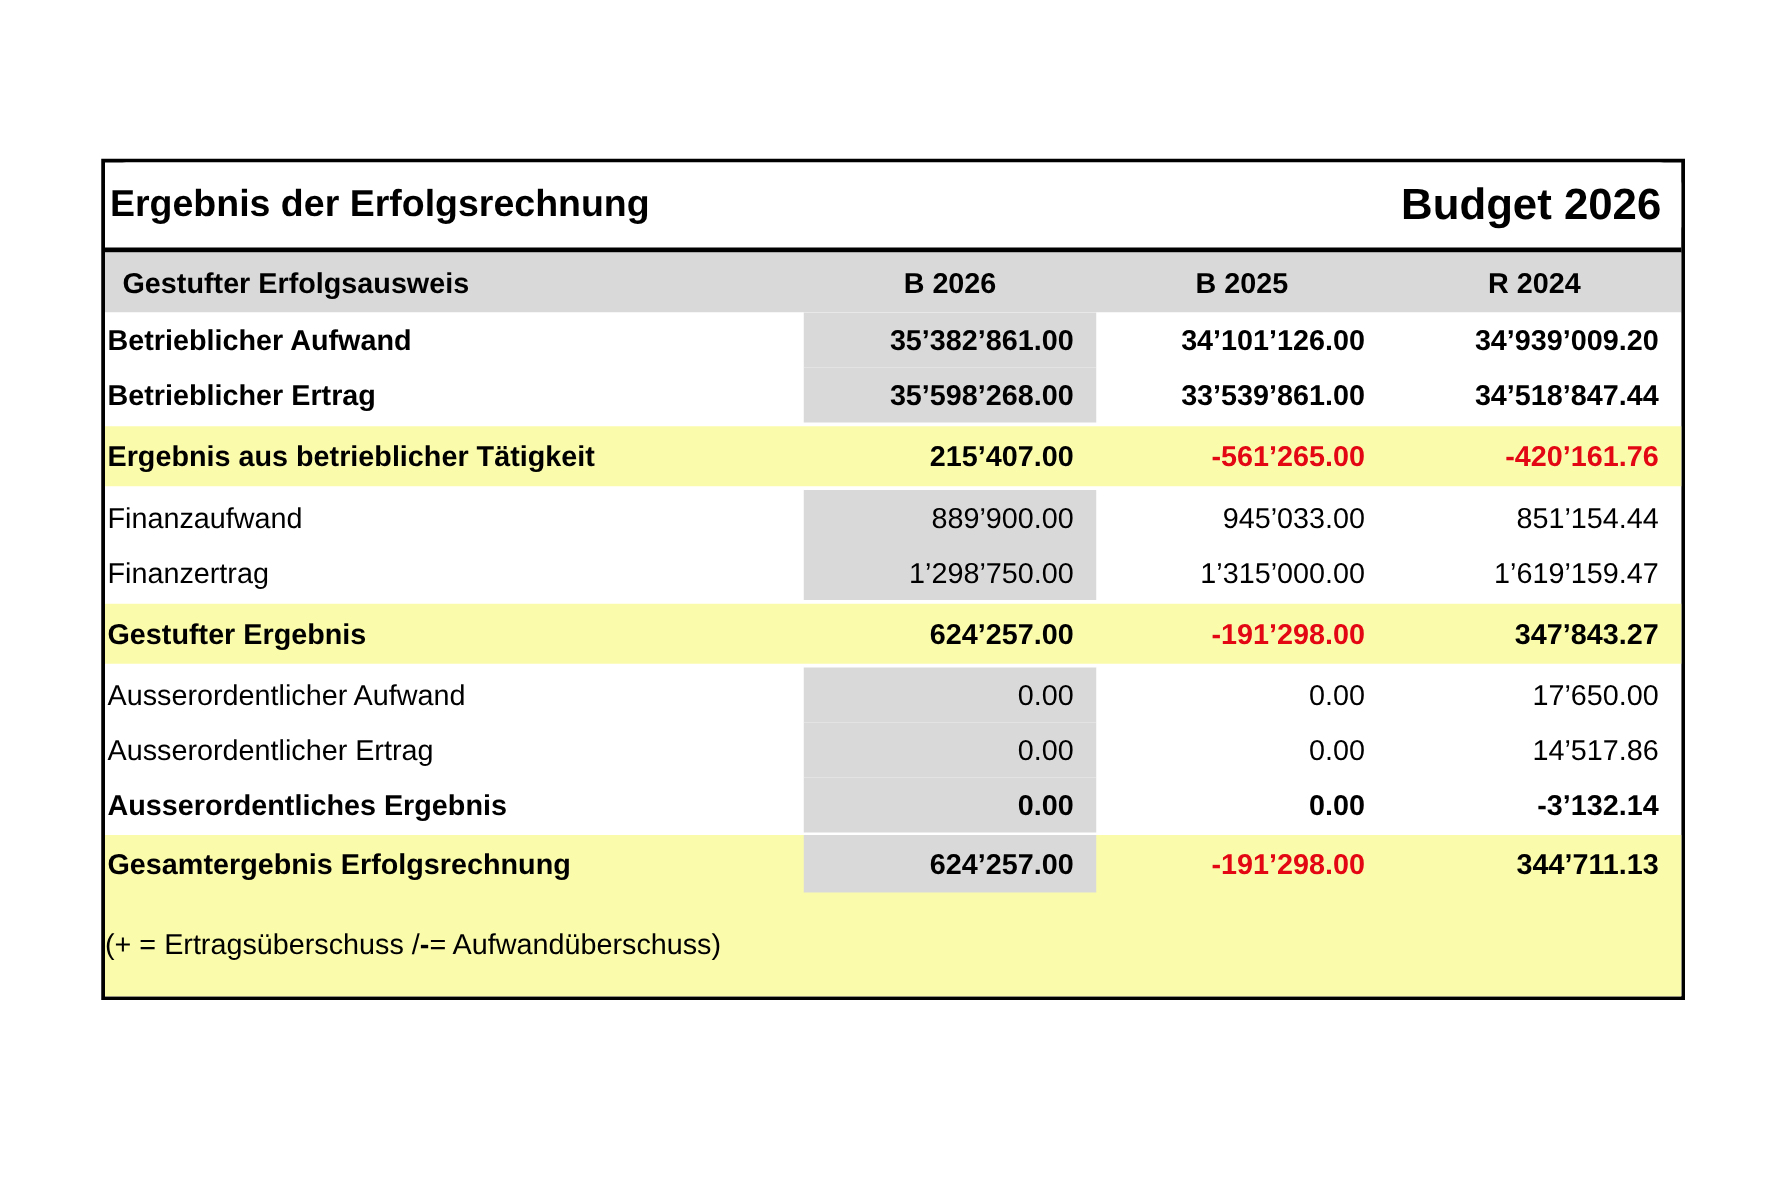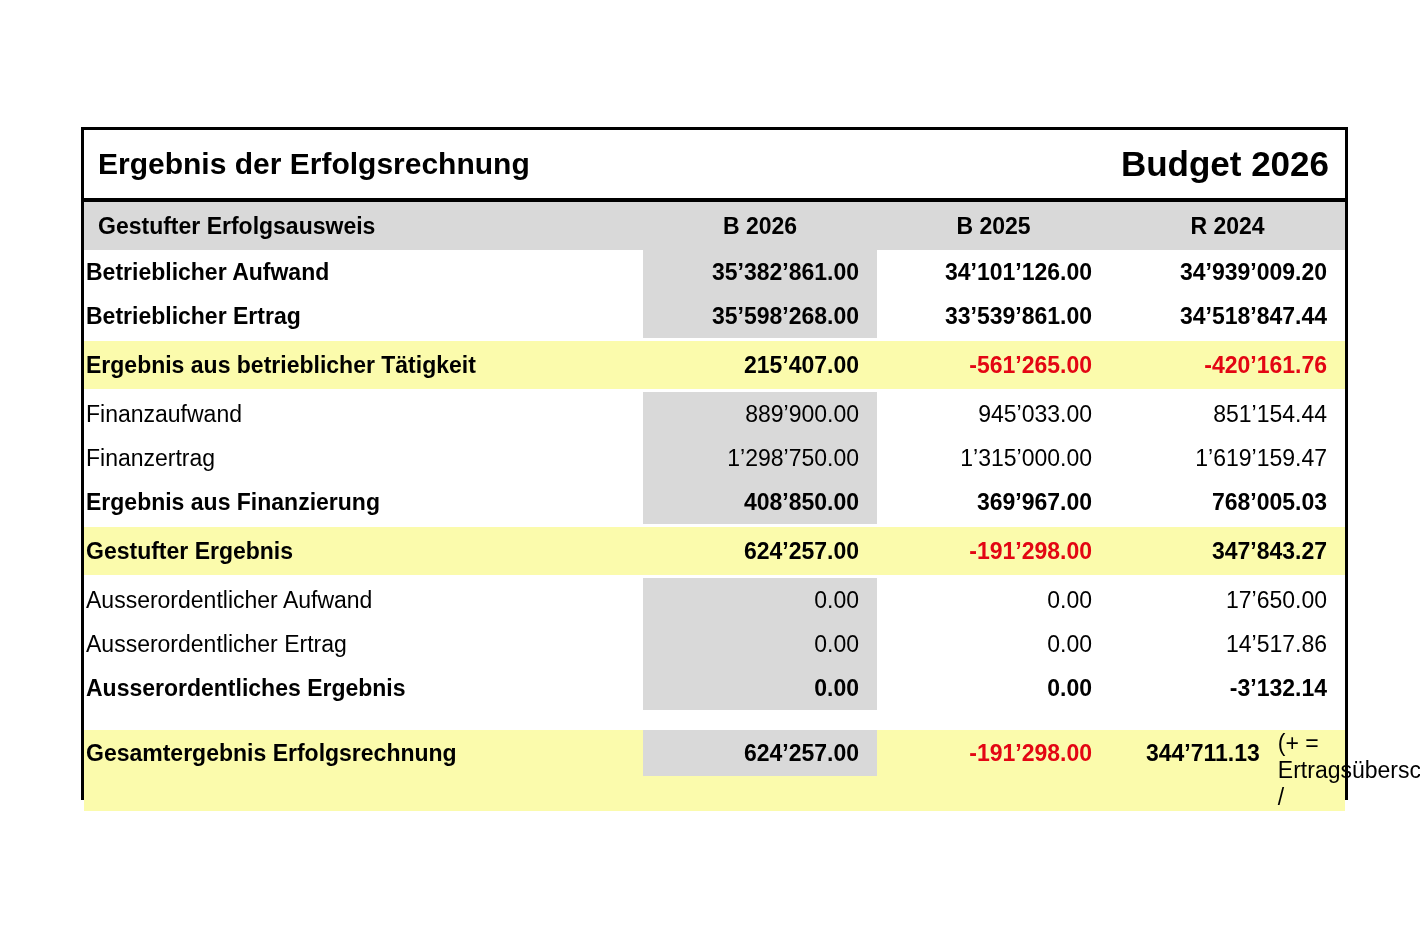--- a/index.html
+++ b/index.html
@@ -21,21 +21,21 @@
     position:absolute;left:81px;top:127px;
     width:1267px;height:673px;
     border:3px solid #000;
     box-sizing:border-box;
     background:#fff;
     display:flex;flex-direction:column;
   }
   .title-row{
     height:68px;flex:0 0 68px;
     display:flex;justify-content:space-between;align-items:center;
-    padding:0 16px 0 14px;
+    padding:0 16px 0 4px;
     background:#fff;
     border-radius:17px;
   }
   .doc-title{font-size:30px;font-weight:bold;letter-spacing:0;}
   .budget-title{font-size:35px;font-weight:bold;}
   .title-divider{height:4px;flex:0 0 4px;background:#000;}
   .header-row{
     height:48px;flex:0 0 48px;
     background:var(--gray);
     display:grid;grid-template-columns:559px 234px 233px 1fr;
@@ -53,24 +53,24 @@
   .cell.label{padding-left:2px;}
   .cell.val{justify-content:flex-end;padding-right:18px;}
   .row:not(.highlight) .cell.col-b2026{background:var(--gray);}
   .row.bold{font-weight:bold;}
   .row.highlight{
     background:var(--yellow);
     flex:0 0 48px;height:48px;
     margin:3px 0;
   }
   .total-block{
-    margin-top:20px;
+    margin-top:2px;
     background:var(--yellow);
     flex:1;
-    display:flex;flex-direction:row;
+    display:flex;flex-direction:column;
   }
   .total-block .row{flex:0 0 46px;height:46px;}
   .neg{color:var(--red);}
   .footnote{
     flex:1;
     display:flex;align-items:center;
     font-size:23px;
   }
   .footnote .dash{font-weight:bold;}
 </style>
@@ -113,26 +113,20 @@
         <div class="cell val col-b2026">889’900.00</div>
         <div class="cell val col-b2025">945’033.00</div>
         <div class="cell val col-r2024">851’154.44</div>
       </div>
       <div class="row">
         <div class="cell label">Finanzertrag</div>
         <div class="cell val col-b2026">1’298’750.00</div>
         <div class="cell val col-b2025">1’315’000.00</div>
         <div class="cell val col-r2024">1’619’159.47</div>
       </div>
-      <div class="row bold">
-        <div class="cell label">Ergebnis aus Finanzierung</div>
-        <div class="cell val col-b2026">408’850.00</div>
-        <div class="cell val col-b2025">369’967.00</div>
-        <div class="cell val col-r2024">768’005.03</div>
-      </div>
       <div class="row bold highlight">
         <div class="cell label">Gestufter Ergebnis</div>
         <div class="cell val col-b2026">624’257.00</div>
         <div class="cell val col-b2025 neg">-191’298.00</div>
         <div class="cell val col-r2024">347’843.27</div>
       </div>
       <div class="row">
         <div class="cell label">Ausserordentlicher Aufwand</div>
         <div class="cell val col-b2026">0.00</div>
         <div class="cell val col-b2025">0.00</div>

